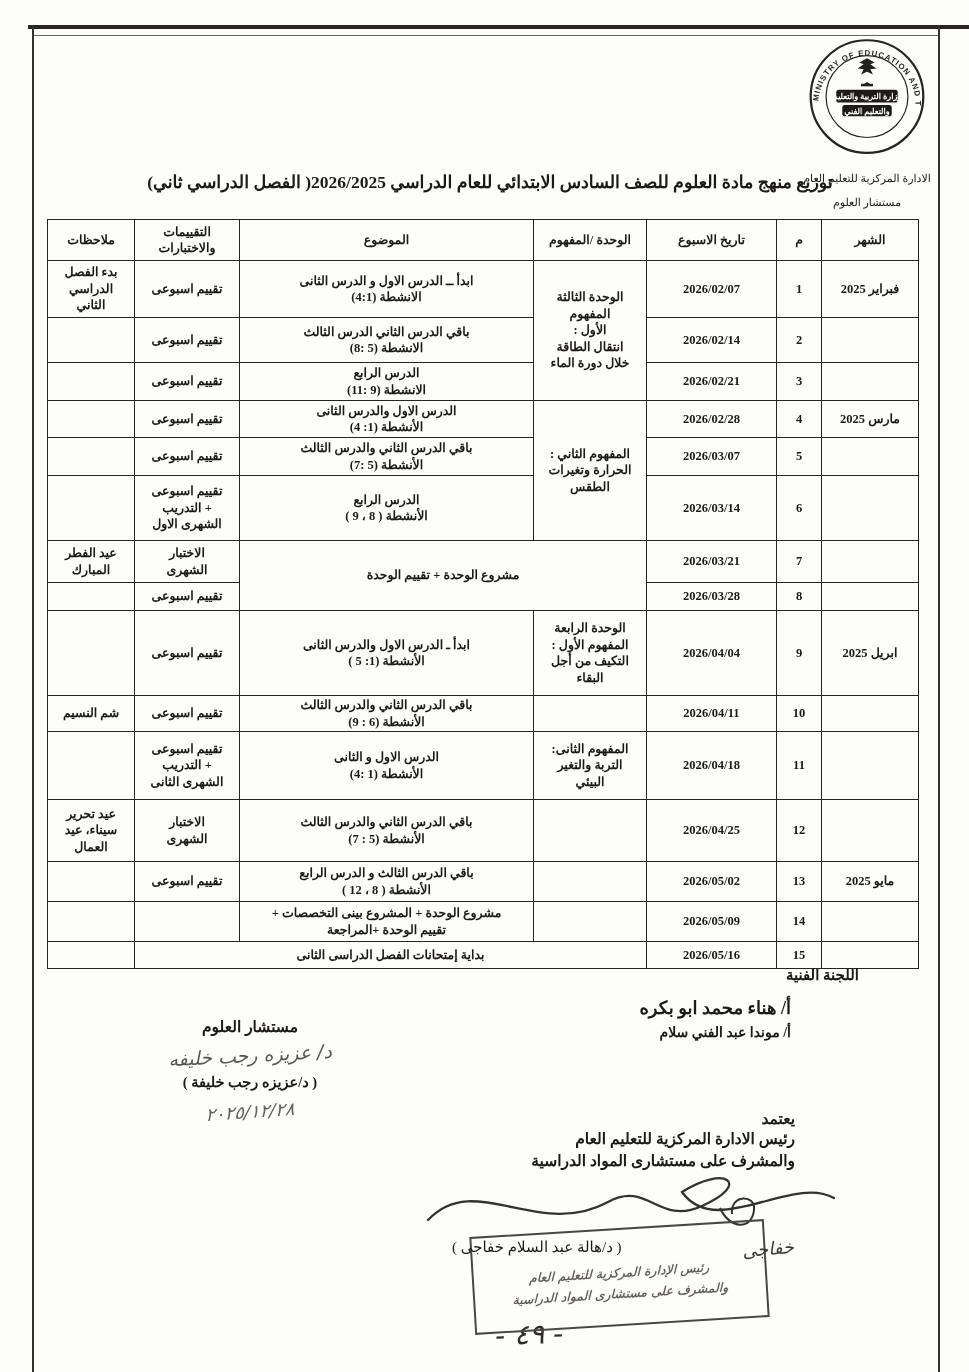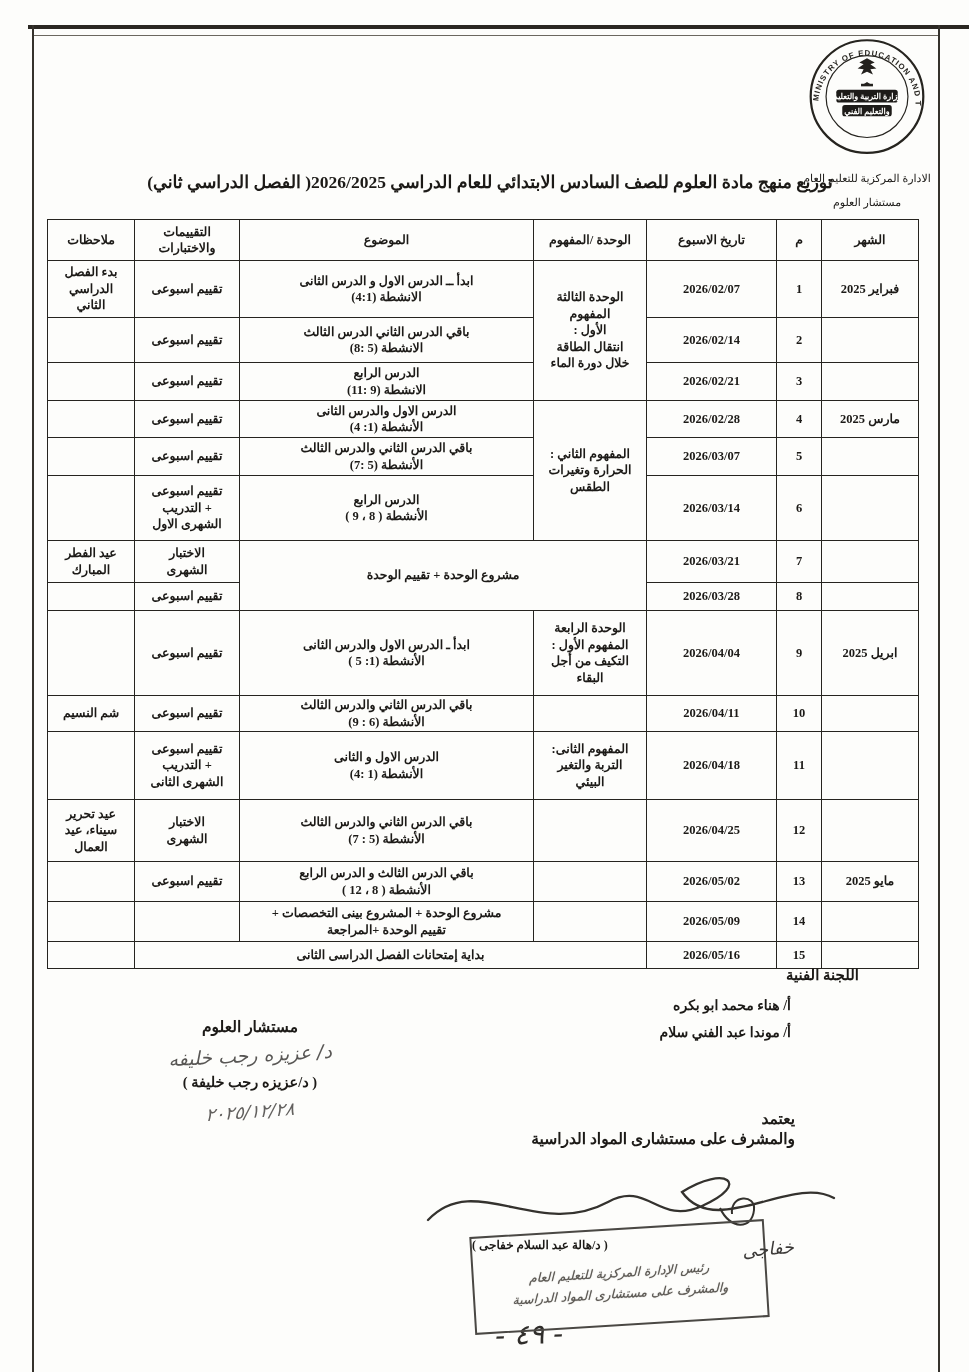--- a/index.html
+++ b/index.html
@@ -40,36 +40,36 @@
   }
   td.h{font-size:13px;}
   td.monthcol{vertical-align:top;padding-top:4px;font-size:13px;}
   td.numcol{vertical-align:top;padding-top:4px;font-size:13.5px;font-family:"Liberation Serif",serif;}
   td.datecol{vertical-align:top;padding-top:5px;direction:ltr;font-size:13.5px;}
   td.unitcol{vertical-align:top;padding-top:4px;}
   td.notetop{vertical-align:top;padding-top:3px;}
 
   
   .committee-title{position:absolute;top:966px;right:110px;direction:rtl;font-size:15px;font-weight:bold;}
-  .member1{position:absolute;top:997px;right:178px;direction:rtl;font-size:14px;font-weight:bold;}
+  .member1{position:absolute;top:997px;right:178px;direction:rtl;font-size:18px;font-weight:bold;}
   .member2{position:absolute;top:1024px;right:178px;direction:rtl;font-size:14px;font-weight:bold;}
 
   .consultant{position:absolute;top:1018px;left:140px;width:220px;text-align:center;direction:rtl;}
   .consultant-title{font-size:15.5px;font-weight:bold;}
   .hand{font-family:"DejaVu Sans",sans-serif;font-style:italic;color:#3c3a38;}
   .consultant-sig{font-size:19px;transform:rotate(-3deg);margin-top:8px;opacity:.85;}
   .consultant-name{font-size:14.5px;font-weight:bold;margin-top:8px;}
   .consultant-date{font-size:18px;transform:rotate(-4deg) skewX(-6deg);margin-top:10px;letter-spacing:3px;opacity:.8;}
 
   .approve{position:absolute;top:1110px;left:415px;width:380px;direction:rtl;}
   .approve-word{font-size:15.5px;font-weight:bold;}
   .approve-line{font-size:15.5px;font-weight:bold;line-height:1.45;}
   .big-sign{position:absolute;left:420px;top:1148px;pointer-events:none;}
 
-  .approver-name{position:absolute;left:472px;top:1238px;direction:rtl;font-size:12px;font-weight:bold;z-index:3;}
+  .approver-name{position:absolute;left:452px;top:1238px;direction:rtl;font-size:15px;font-weight:normal;z-index:3;}
   .stamp-script{position:absolute;left:742px;top:1238px;font-size:18px;transform:rotate(-5deg);z-index:2;}
   .stamp-box{
     position:absolute;left:472px;top:1228px;width:295px;height:98px;
     border:2.5px solid #4a4844;transform:rotate(-3.5deg);
     direction:rtl;text-align:center;padding-top:32px;box-sizing:border-box;z-index:1;
   }
   .stamp-line{font-size:12.5px;color:#5c5954;text-shadow:0 0 1px #8a8782;line-height:1.7;
     font-family:"DejaVu Sans",sans-serif;font-style:italic;transform:skewX(-4deg);}
   .page-num{position:absolute;left:495px;top:1318px;font-size:28px;color:#2f2d2a;
     font-family:"DejaVu Sans",sans-serif;font-style:italic;transform:rotate(-2deg);letter-spacing:6px;}
@@ -303,20 +303,21 @@
 
   <div class="consultant">
     <div class="consultant-title">مستشار العلوم</div>
     <div class="hand consultant-sig">د/ عزيزه رجب خليفه</div>
     <div class="consultant-name">( د/عزيزه رجب خليفة )</div>
     <div class="hand consultant-date">٢٠٢٥/١٢/٢٨</div>
   </div>
 
   <div class="approve">
     <div class="approve-word">يعتمد</div>
+    <div class="approve-line">رئيس الادارة المركزية للتعليم العام</div>
     <div class="approve-line">والمشرف على مستشارى المواد الدراسية</div>
   </div>
 
   <svg class="big-sign" width="420" height="120" viewBox="0 0 420 120">
     <path d="M8 72 C 55 22, 118 92, 188 54 C 228 32, 238 78, 282 58 C 332 36, 306 16, 262 44 C 296 92, 372 26, 414 50" fill="none" stroke="#34322e" stroke-width="2.3" stroke-linecap="round"></path>
     <path d="M300 60 c 10 22, 32 22, 34 2 c 2 -16, -24 -16, -22 4" fill="none" stroke="#34322e" stroke-width="2"></path>
   </svg>
 
   <div class="stamp-box">
     <div class="stamp-line">رئيس الإدارة المركزية للتعليم العام</div>

